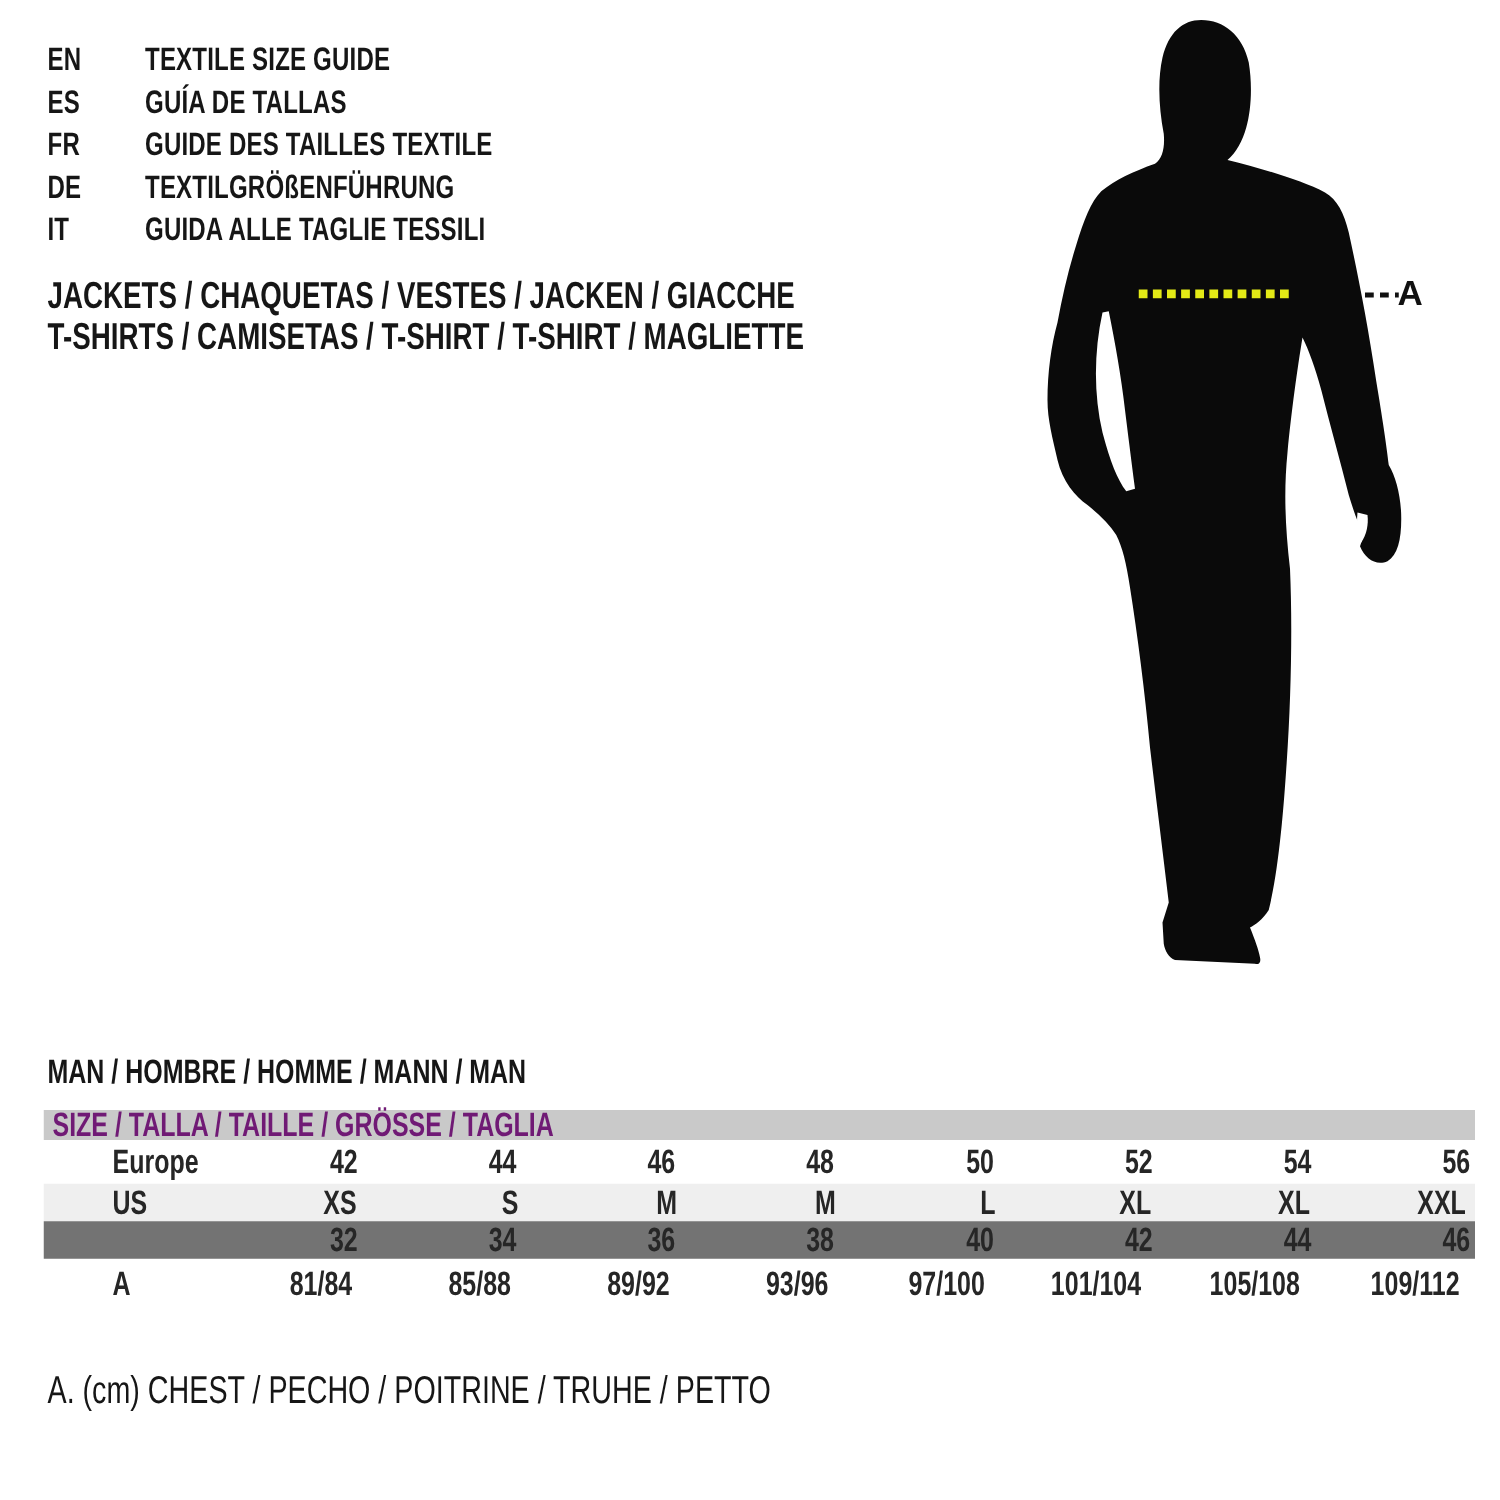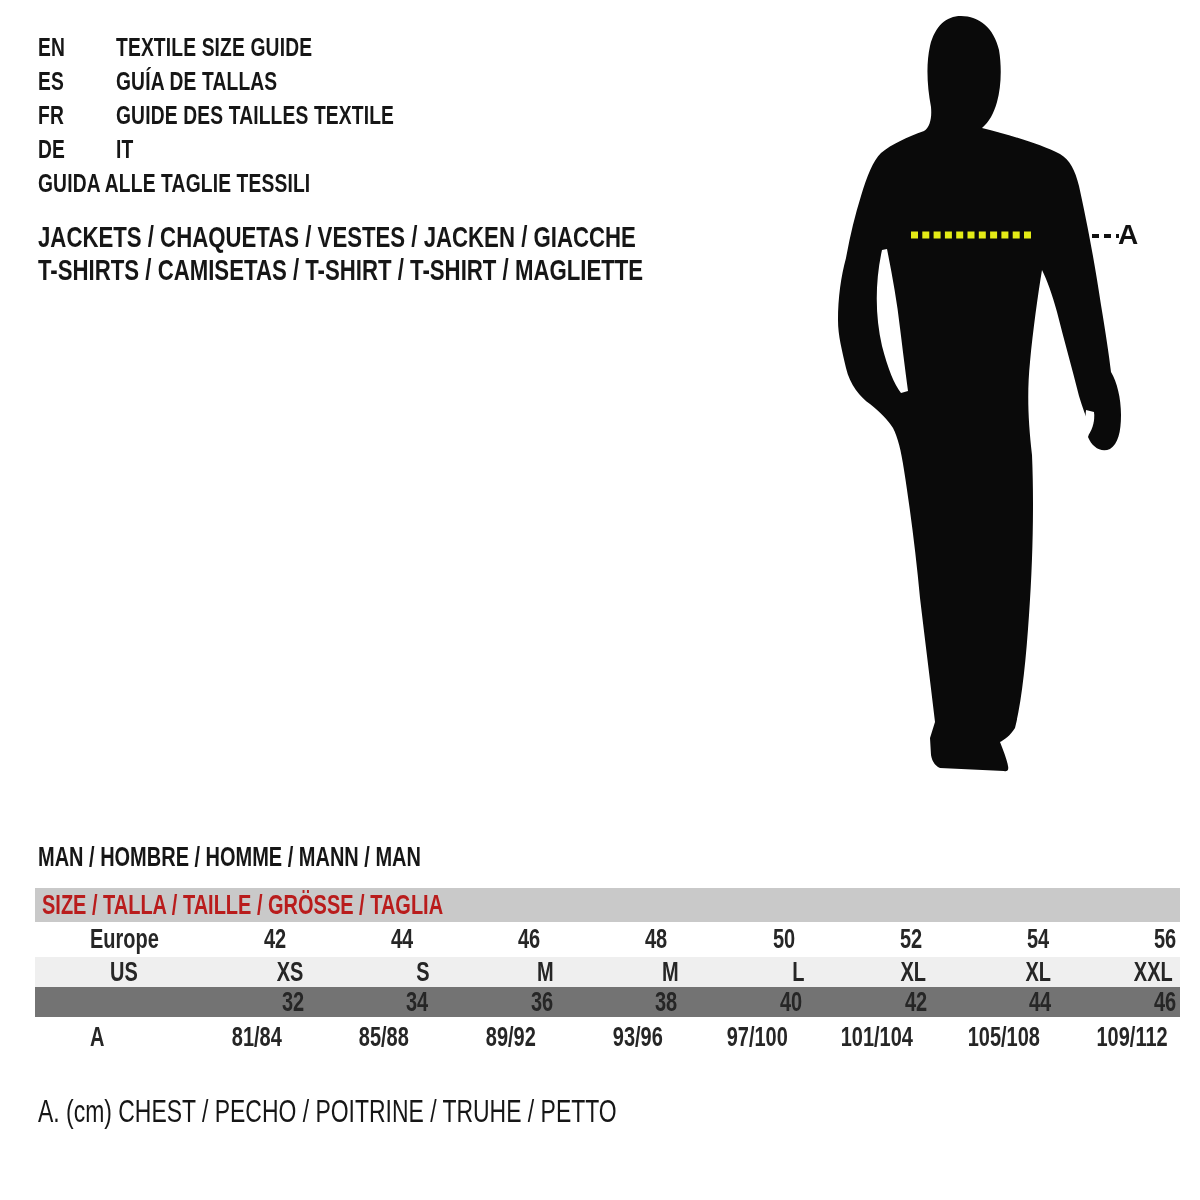--- a/index.html
+++ b/index.html
@@ -33,54 +33,55 @@
   
   .section-heading { left:38px; top:842px; font-size:27px; font-weight:bold; }
 
   
   .figure-wrap { left:820px; top:0px; width:380px; height:800px; }
   .measure-label { left:1118px; top:219px; font-size:28px; font-weight:bold; color:#111; }
 
   
   .size-table { left:35px; top:888px; width:1145px; }
   .st-header {
-    height:34px;
+    height:24px;
     display:flex; align-items:center;
     padding-left:7px;
     font-size:27px; font-weight:bold;
-    color:#b91c1c;
+    color:#701a75;
   }
   .st-row {
     display:grid;
     grid-template-columns:128px repeat(8, 1fr);
     align-items:center;
     font-size:27px; font-weight:bold;
     color:#262626;
     line-height:1;
   }
   .st-row.h35 { height:35px; }
-  .st-row.h30 { height:30px;padding-left:20px; }
+  .st-row.h30 { height:30px; }
   .st-row.h41 { height:41px; }
   .st-label { padding-left:7px; text-align:left;margin-left:48px; }
   .st-val { text-align:right; }
 
   
   .footnote { left:38px; top:1094px; font-size:31px; font-weight:normal; }
 </style>
 </head>
 <body>
 
 <div class="abs lang-block">
   <div><span class="cond">EN</span></div>
   <div><span class="cond">TEXTILE SIZE GUIDE</span></div>
   <div><span class="cond">ES</span></div>
   <div><span class="cond">GUÍA DE TALLAS</span></div>
   <div><span class="cond">FR</span></div>
   <div><span class="cond">GUIDE DES TAILLES TEXTILE</span></div>
   <div><span class="cond">DE</span></div>
+  <div><span class="cond">TEXTILGRÖßENFÜHRUNG</span></div>
   <div><span class="cond">IT</span></div>
   <div><span class="cond">GUIDA ALLE TAGLIE TESSILI</span></div>
 </div>
 
 <div class="abs category-block">
   <div><span class="cond">JACKETS / CHAQUETAS / VESTES / JACKEN / GIACCHE</span></div>
   <div><span class="cond">T-SHIRTS / CAMISETAS / T-SHIRT / T-SHIRT / MAGLIETTE</span></div>
 </div>
 
 <div class="abs figure-wrap">

